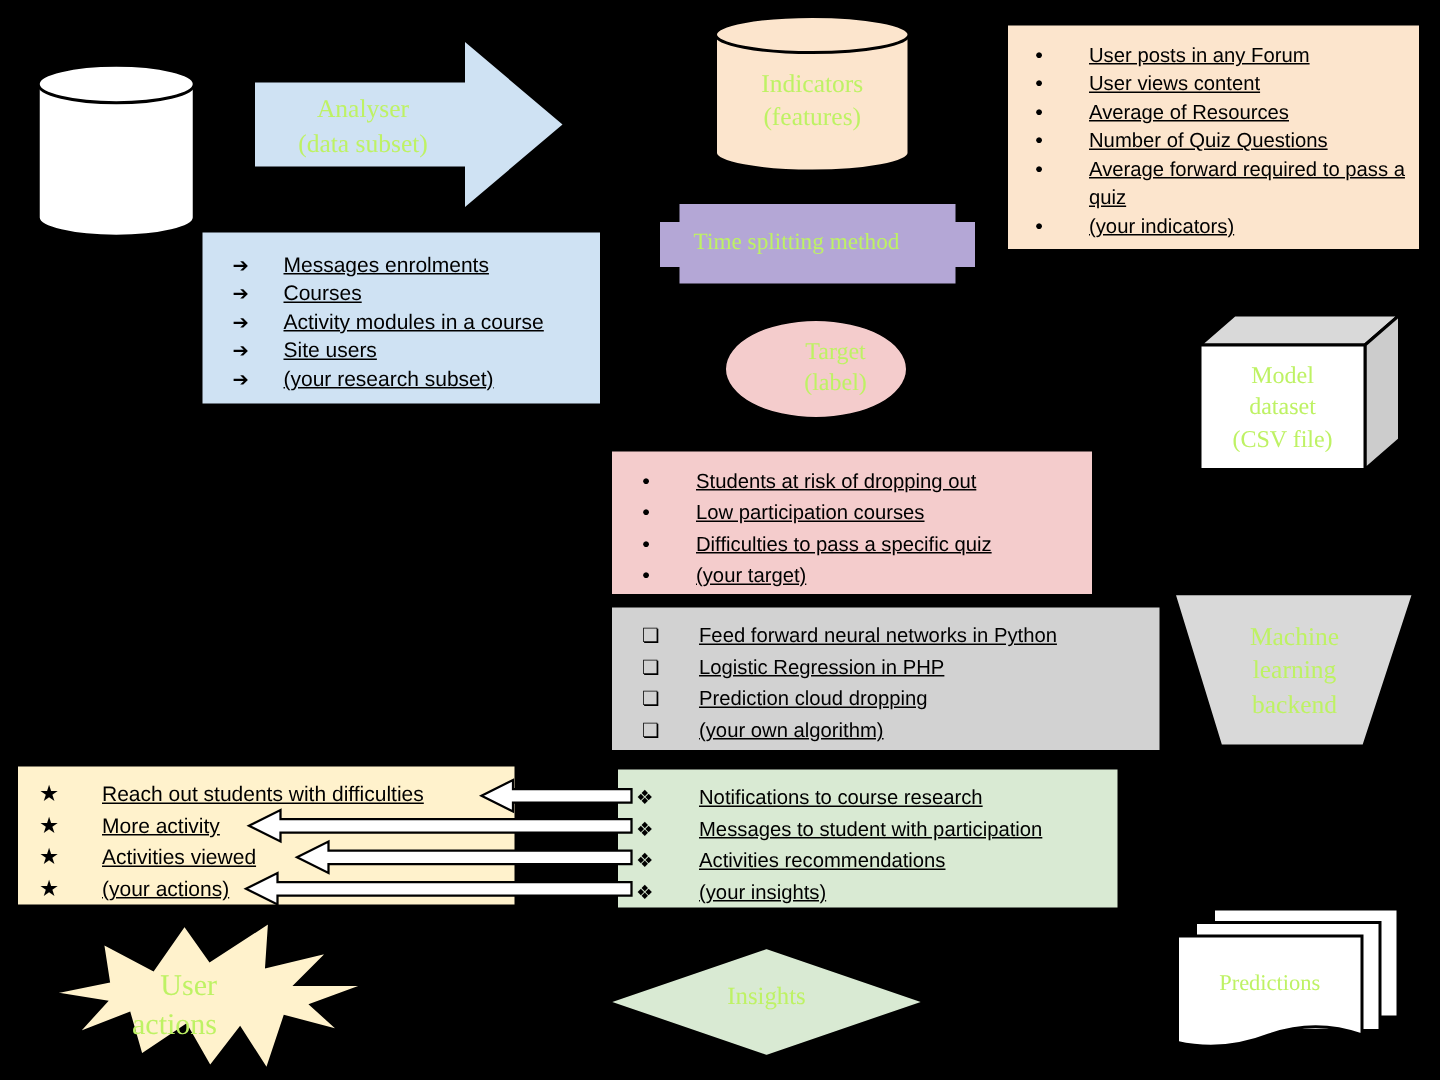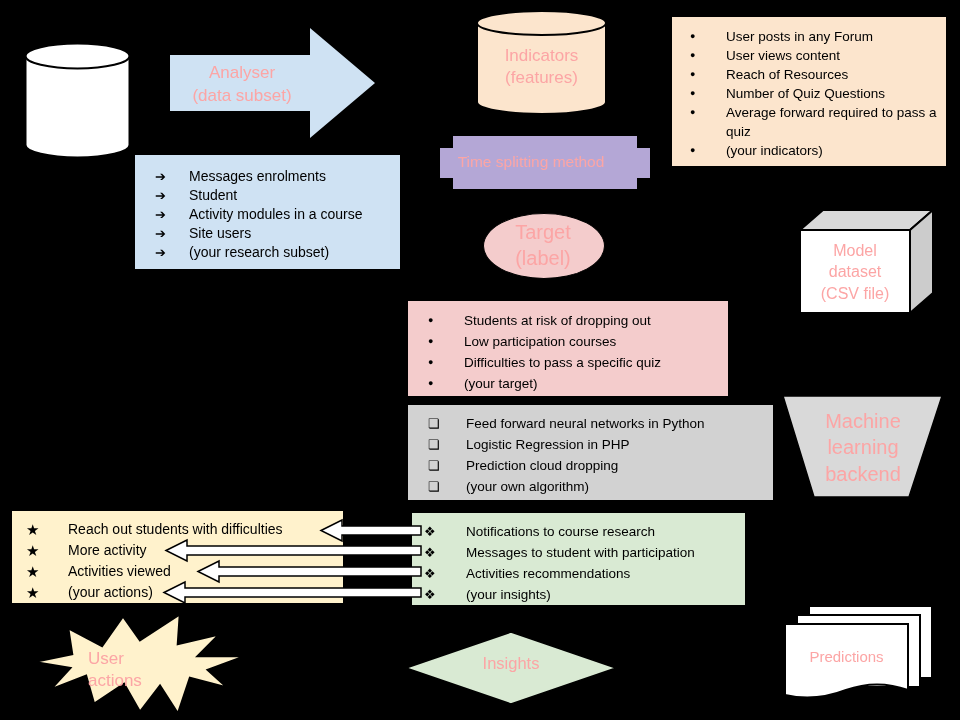--- a/index.html
+++ b/index.html
@@ -1,25 +1,25 @@
 <!DOCTYPE html>
 <html><head>
 <meta charset="utf-8">
 <style>
   html,body{margin:0;padding:0;}
   body{width:960px;height:720px;overflow:hidden;}
   #stage{position:relative;width:960px;height:720px;background:#000;font-family:"Liberation Sans",sans-serif;}
   .abs{position:absolute;}
   .slabel{position:absolute;display:flex;align-items:center;justify-content:center;
-          text-align:center;white-space:pre-line;color:#fca5a5;line-height:1.32;
-          font-family:Liberation Sans, sans-serif;}
+          text-align:center;white-space:pre-line;color:#bef264;line-height:1.32;
+          font-family:Liberation Serif, serif;}
   .listbox{position:absolute;color:#000;font-size:14px;box-sizing:border-box;}
   .lrow{display:flex;align-items:flex-start;line-height:21px;}
   .mk{flex:0 0 36px;}
-  .ltx{flex:1;padding-right:6px;}
+  .ltx{flex:1;padding-right:6px;text-decoration:underline;}
   
   .lb-blue{padding:12px 0 0 20px;}   .lb-blue .lrow{line-height:19px;} .lb-blue .mk{flex-basis:34px;font-size:13px;}
   .lb-peach{padding:10px 0 0 18px;font-size:13.5px;} .lb-peach .lrow{line-height:19px;} .lb-peach .mk{font-size:9px;line-height:19px;}
   .lb-pink{padding:9px 0 0 20px;font-size:13.5px;} .lb-pink .mk{font-size:9px;line-height:21px;}
   .lb-gray{padding:8px 0 0 20px;font-size:13.5px;} .lb-gray .mk{flex-basis:38px;font-size:13px;}
   .lb-green{padding:8px 0 0 12px;font-size:13.5px;} .lb-green .mk{flex-basis:42px;font-size:13px;}
   .lb-yellow{padding:8px 0 0 14px;} .lb-yellow .mk{flex-basis:42px;font-size:15px;}
   svg{display:block;overflow:visible;}
 </style>
 </head>
@@ -38,21 +38,21 @@
   <div class="slabel" style="left:172px;top:57px;width:140px;height:55px;font-size:17px;">Analyser
 (data subset)</div>
 
   <div class="listbox lb-blue" style="left: 135px; top: 155px; width: 265px; height: 114px; background: rgb(207, 226, 243);">
       <div class="lrow">
         <span class="mk">➔</span>
         <span class="ltx">Messages enrolments</span>
       </div>
       <div class="lrow">
         <span class="mk">➔</span>
-        <span class="ltx">Student</span>
+        <span class="ltx">Courses</span>
       </div>
       <div class="lrow">
         <span class="mk">➔</span>
         <span class="ltx">Activity modules in a course</span>
       </div>
       <div class="lrow">
         <span class="mk">➔</span>
         <span class="ltx">Site users</span>
       </div>
       <div class="lrow">
@@ -76,38 +76,38 @@
       <div class="lrow">
         <span class="mk">●</span>
         <span class="ltx">User posts in any Forum</span>
       </div>
       <div class="lrow">
         <span class="mk">●</span>
         <span class="ltx">User views content</span>
       </div>
       <div class="lrow">
         <span class="mk">●</span>
-        <span class="ltx">Reach of Resources</span>
+        <span class="ltx">Average of Resources</span>
       </div>
       <div class="lrow">
         <span class="mk">●</span>
         <span class="ltx">Number of Quiz Questions</span>
       </div>
       <div class="lrow">
         <span class="mk">●</span>
         <span class="ltx">Average forward required to pass a quiz</span>
       </div>
       <div class="lrow">
         <span class="mk">●</span>
         <span class="ltx">(your indicators)</span>
       </div>
     </div>
 
   <div class="abs" style="left: 483px; top: 213px; width: 120px; height: 64px; border: 1.5px solid rgb(0, 0, 0); border-radius: 50%; background: rgb(244, 204, 204);"></div>
-  <div class="slabel" style="left:483px;top:213px;width:120px;height:64px;font-size:20px;">Target
+  <div class="slabel" style="left:497px;top:213px;width:120px;height:64px;font-size:16px;">Target
 (label)</div>
 
   <svg class="abs" style="left:798px;top:203px;" width="140" height="112" viewBox="0 0 140 112">
     <polygon points="2,27 112,27 135,7 25,7" stroke="#000" stroke-width="2" fill="#d9d9d9"></polygon>
     <polygon points="112,27 135,7 135,90 112,110" stroke="#000" stroke-width="2" fill="#cccccc"></polygon>
     <rect x="2" y="27" width="110" height="83" stroke="#000" stroke-width="2" fill="#ffffff"></rect>
   </svg>
   <div class="slabel" style="left:800px;top:238px;width:110px;height:68px;font-size:16px;">Model
 dataset
 (CSV file)</div>
@@ -146,21 +146,21 @@
       </div>
       <div class="lrow">
         <span class="mk">❏</span>
         <span class="ltx">(your own algorithm)</span>
       </div>
     </div>
 
   <svg class="abs" style="left:780px;top:394px;" width="165" height="105" viewBox="0 0 165 105">
     <polygon points="3,2 162,2 129,103 34,103" stroke="#000" stroke-width="1.5" fill="#d9d9d9"></polygon>
   </svg>
-  <div class="slabel" style="left:793px;top:405px;width:140px;height:85px;font-size:20px;">Machine
+  <div class="slabel" style="left:793px;top:405px;width:140px;height:85px;font-size:17px;">Machine
 learning
 backend</div>
 
   <div class="listbox lb-green" style="left: 412px; top: 513px; width: 333px; height: 92px; background: rgb(217, 234, 211);">
       <div class="lrow">
         <span class="mk">❖</span>
         <span class="ltx">Notifications to course research</span>
       </div>
       <div class="lrow">
         <span class="mk">❖</span>
@@ -204,21 +204,21 @@
   <svg class="abs" style="left:198px;top:560px;" width="224" height="23" viewBox="0 0 224 23">
     <polygon points="0,11.5 21,1 21,7 223,7 223,16 21,16 21,22" stroke="#000" stroke-width="1.5" fill="#ffffff"></polygon>
   </svg>
   <svg class="abs" style="left:164px;top:581px;" width="258" height="23" viewBox="0 0 258 23">
     <polygon points="0,11.5 21,1 21,7 257,7 257,16 21,16 21,22" stroke="#000" stroke-width="1.5" fill="#ffffff"></polygon>
   </svg>
 
   <svg class="abs" style="left:28px;top:612px;" width="222" height="108" viewBox="0 0 222 108">
     <polygon stroke="#000" stroke-width="2.5" points="5,50 44,42 40,16 74,34 95,4 112,28 152,2 150,32 192,22 170,44 218,44 180,58 200,76 162,66 150,102 132,74 112,100 96,72 66,92 58,64 22,78 42,56" fill="#fff2cc"></polygon>
   </svg>
-  <div class="slabel" style="left:60px;top:644px;width:110px;height:52px;font-size:17px;justify-content:flex-start;text-align:left;padding-left:28px;">User
+  <div class="slabel" style="left:60px;top:644px;width:110px;height:52px;font-size:20px;justify-content:flex-start;text-align:right;padding-left:28px;">User
 actions</div>
 
   <svg class="abs" style="left:406px;top:632px;" width="210" height="72" viewBox="0 0 210 72">
     <polygon points="0,36 105,0 210,36 105,72" stroke="#000" stroke-width="1.5" fill="#d9ead3"></polygon>
   </svg>
   <div class="slabel" style="left:406px;top:632px;width:210px;height:64px;font-size:16.5px;">Insights</div>
 
   <svg class="abs" style="left:783px;top:603px;" width="152" height="102" viewBox="0 0 152 102">
     <rect x="26" y="3" width="123" height="72" stroke="#000" stroke-width="2" fill="#ffffff"></rect>
     <rect x="14" y="12" width="123" height="72" stroke="#000" stroke-width="2" fill="#ffffff"></rect>

